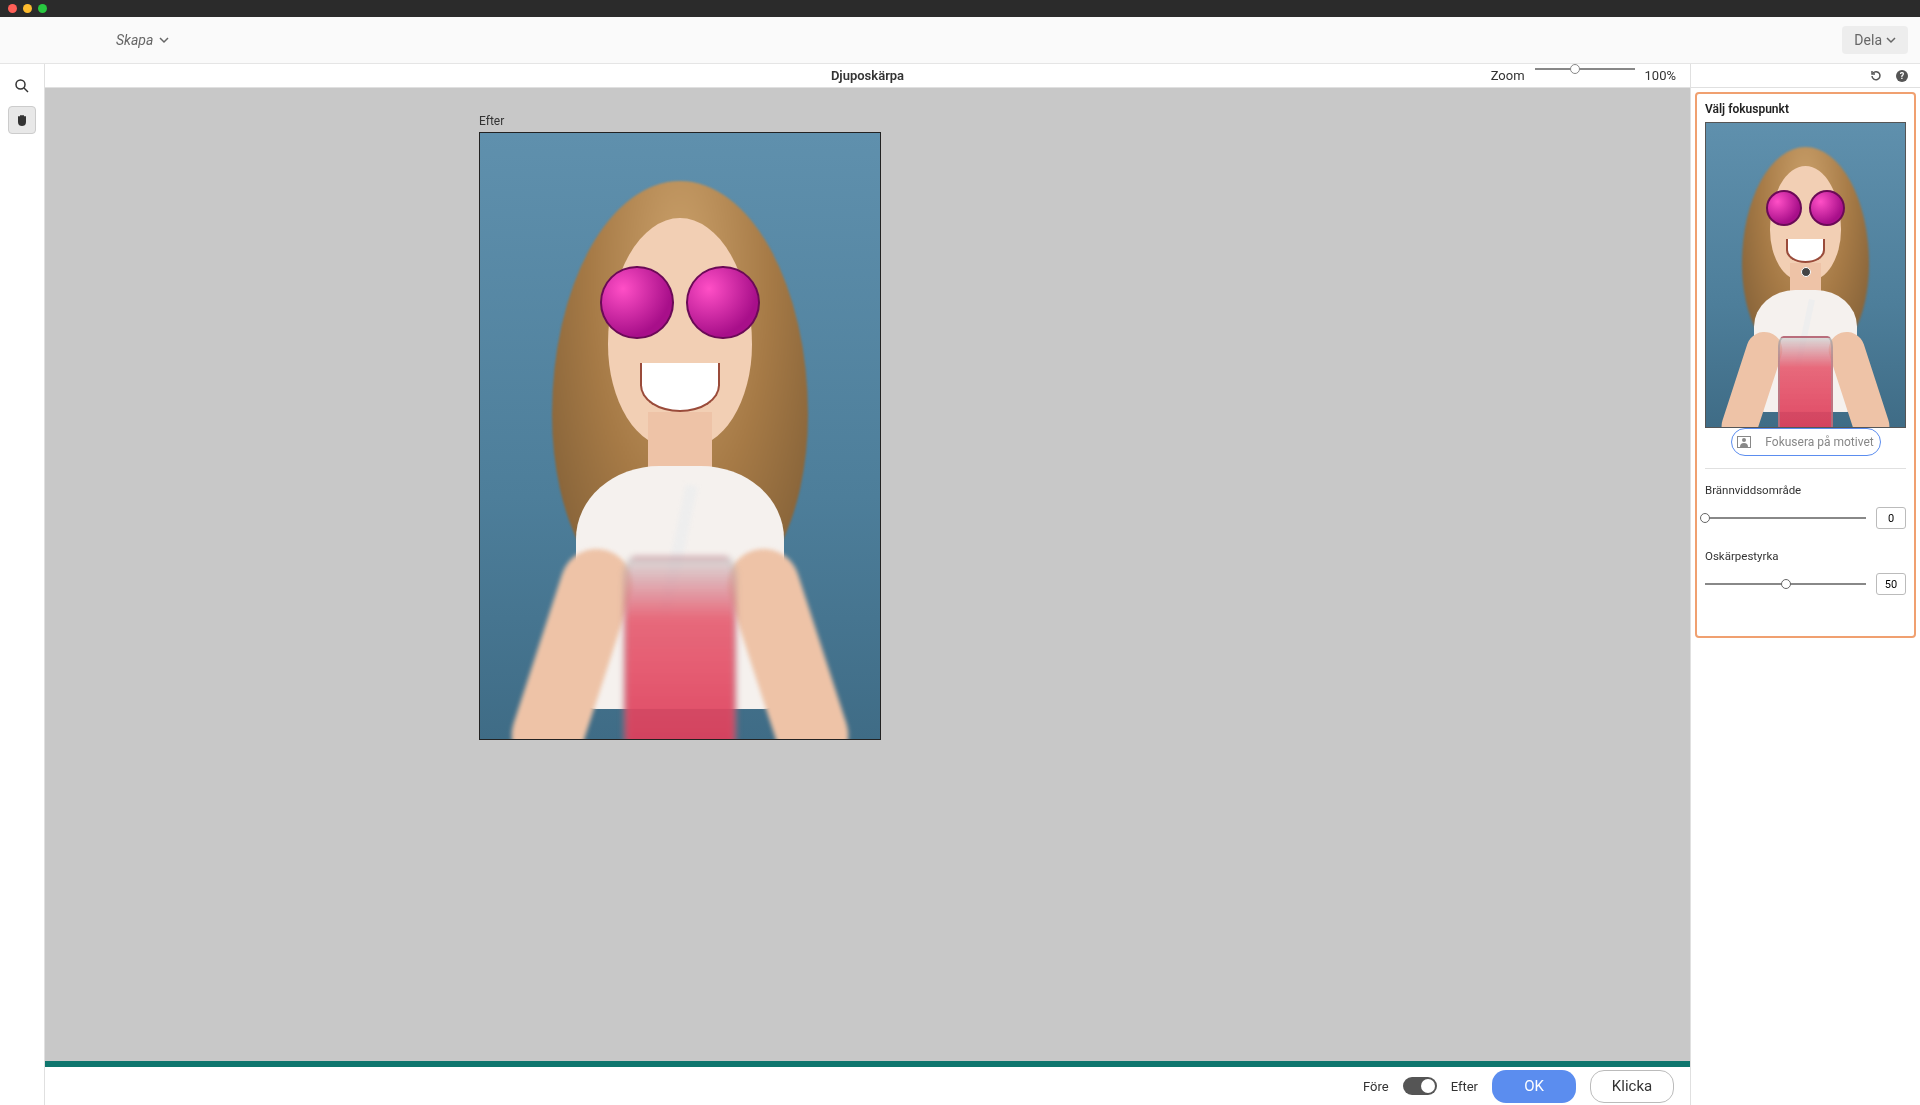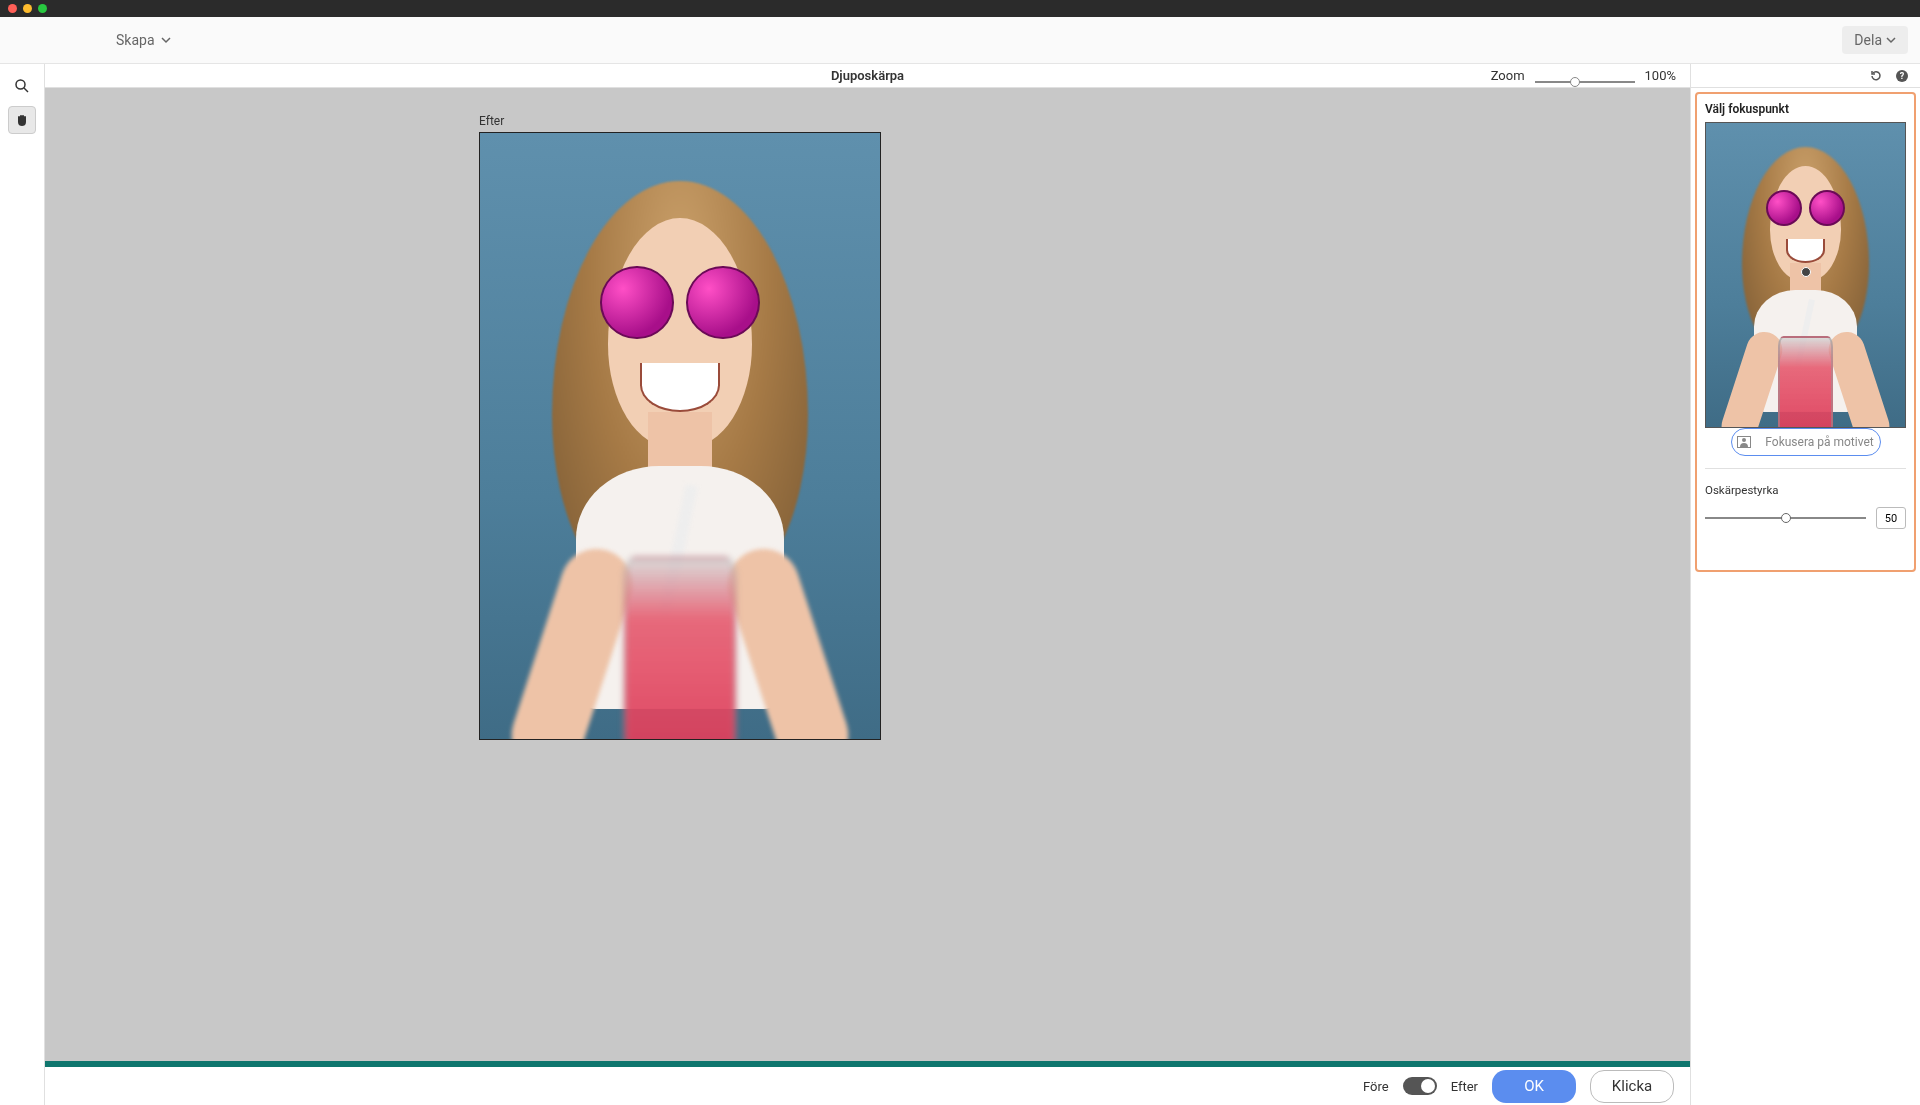--- a/index.html
+++ b/index.html
@@ -5,35 +5,35 @@
   * { box-sizing: border-box; margin: 0; padding: 0; font-family: -apple-system, BlinkMacSystemFont, "Segoe UI", Roboto, sans-serif; }
   body { width: 1920px; height: 1105px; background: #fff; overflow: hidden; }
 
   .titlebar { height: 17px; background: #2b2b2b; display: flex; align-items: center; padding: 0 8px; gap: 6px; }
   .traffic-light { width: 9px; height: 9px; border-radius: 50%; }
   .tl-red { background: #ff5f57; }
   .tl-yellow { background: #febc2e; }
   .tl-green { background: #28c840; }
 
   .menubar { height: 47px; background: #fafafa; display: flex; align-items: center; justify-content: space-between; padding: 0 12px 0 116px; border-bottom: 1px solid #e5e5e5; }
-  .menu-left { display: flex; align-items: center; gap: 6px; color: #666; font-size: 14px; cursor: pointer; }
+  .menu-left { display: flex; align-items: center; gap: 6px; color: #666; font-size: 14px; cursor: pointer; font-style: italic; }
   .menu-right { display: flex; align-items: center; }
   .share-btn { display: flex; align-items: center; gap: 4px; background: #ededed; border-radius: 4px; padding: 6px 12px; color: #666; font-size: 14px; cursor: pointer; }
   .chev-down { width: 10px; height: 10px; }
 
   .content-row { display: flex; height: calc(100% - 17px - 47px); }
 
   .tool-rail { width: 45px; background: #fff; border-right: 1px solid #e0e0e0; display: flex; flex-direction: column; align-items: center; padding-top: 8px; gap: 6px; }
   .tool-btn { width: 28px; height: 28px; display: flex; align-items: center; justify-content: center; border-radius: 4px; cursor: pointer; color: #444; }
   .tool-btn.active { background: #e8e8e8; border: 1px solid #ccc; }
 
   .center-col { flex: 1; display: flex; flex-direction: column; background: #fff; }
   .workspace-header { height: 24px; background: #fff; border-bottom: 1px solid #e0e0e0; display: flex; align-items: center; position: relative; font-size: 13px; color: #333; }
   .title-center { position: absolute; left: 50%; transform: translateX(-50%); font-weight: 600; }
-  .zoom-group { position: absolute; right: 14px; display: flex; align-items: flex-end; gap: 10px; }
+  .zoom-group { position: absolute; right: 14px; display: flex; align-items: flex-start; gap: 10px; }
   .zoom-slider { width: 100px; height: 2px; background: #888; position: relative; }
   .zoom-thumb { position: absolute; top: 50%; left: 40%; transform: translate(-50%,-50%); width: 10px; height: 10px; border-radius: 50%; background: #fff; border: 1px solid #888; }
 
   .canvas-area { flex: 1; background: #c8c8c8; position: relative; overflow: hidden; }
   .preview-wrap { position: absolute; left: 434px; top: 26px; }
   .preview-label { font-size: 12px; color: #333; margin-bottom: 4px; }
   .preview-img { width: 402px; height: 608px; border: 1px solid #222; background: #5a8aa8; position: relative; overflow: hidden; }
 
   
   .portrait .sky { position:absolute; inset:0; background: linear-gradient(180deg,#5f90ad 0%, #4d7e9a 60%, #3f6c86 100%); }
@@ -204,20 +204,29 @@
         <div class="focus-btn">
           <svg width="14" height="12" viewBox="0 0 14 12">
               <rect x="0.5" y="0.5" width="13" height="11" stroke="#888" fill="none"></rect>
               <circle cx="7" cy="4" r="2" fill="#888"></circle>
               <path d="M3 11 a4 4 0 0 1 8 0" fill="#888"></path>
             </svg>
           <span>Fokusera på motivet</span>
         </div>
         <div class="divider"></div>
 
+        <div class="slider-group">
+          <div class="slider-label">Brännviddsområde</div>
+          <div class="slider-row">
+            <div class="slider-track">
+              <div class="slider-thumb" style="left:0%"></div>
+            </div>
+            <div class="slider-val">0</div>
+          </div>
+        </div>
 
         <div class="slider-group">
           <div class="slider-label">Oskärpestyrka</div>
           <div class="slider-row">
             <div class="slider-track">
               <div class="slider-thumb" style="left:50%"></div>
             </div>
             <div class="slider-val">50</div>
           </div>
         </div>

